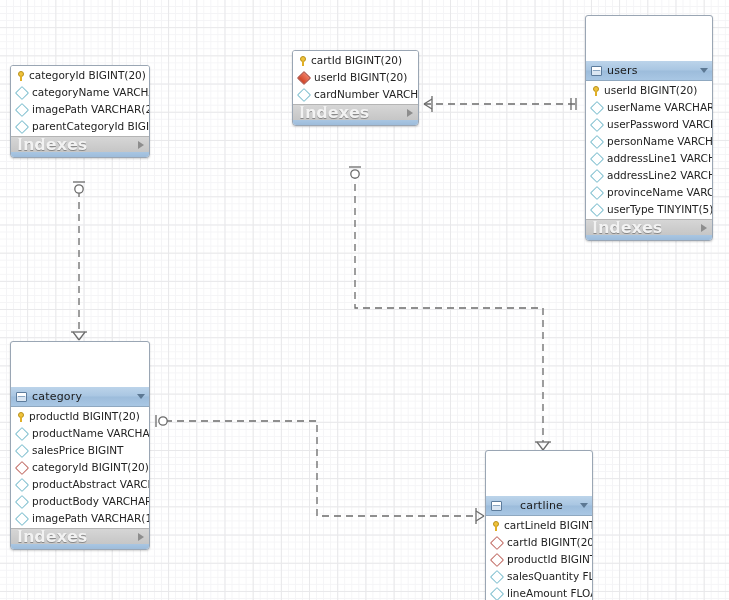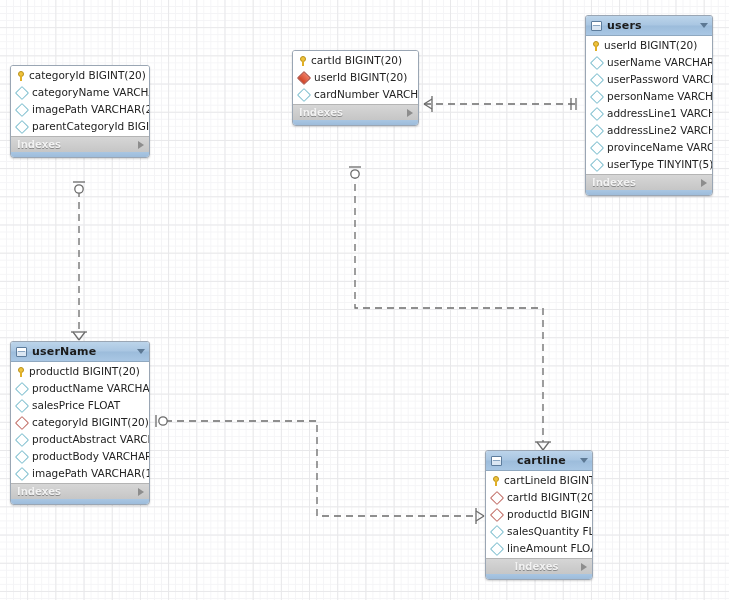--- a/index.html
+++ b/index.html
@@ -36,22 +36,23 @@
     background:#ffffff;
     box-shadow:0 1px 2px rgba(0,0,0,.18);
     overflow:hidden;
   }
   .tbl-hdr{
     display:flex;align-items:center;
     height:19px;
     padding:0 4px 0 5px;
     background:linear-gradient(to bottom,#bcd4ea 0%,#a9c6e2 48%,#9cbcdb 52%,#a9c7e4 100%);
     border-bottom:1px solid #8fa8c0;
-    font-size:11px;font-weight:bold;color:#1b1b1b;
+    font-size:11px;font-weight:normal;color:#1b1b1b;
     letter-spacing:.2px;
+    margin-top:45px;
   }
   .tbl-icon{
     width:11px;height:10px;margin-right:5px;flex:0 0 auto;
     box-sizing:border-box;
     border:1px solid #5d7c9c;
     background:linear-gradient(to bottom,#ffffff 0 40%,#dbe7f3 40% 100%);
     border-radius:1px;
     position:relative;
   }
   .tbl-icon:after{
@@ -100,21 +101,21 @@
   
   .ico.dia.fkreq{
     border-color:#a33a2e;
     background:linear-gradient(to bottom,#f07b62,#cf4326);
   }
   .idx{
     display:flex;align-items:center;
     height:15px;padding:0 5px 0 6px;
     background:linear-gradient(to bottom,#d6d6d6,#c6c6c6);
     border-top:1px solid #b4b4b4;
-    font-size:10px;font-weight:bold;color:#f2f2f2;
+    font-size:16px;font-weight:bold;color:#f2f2f2;
     text-shadow:0 1px 0 rgba(110,110,110,.7);
   }
   .idx .idx-lbl{flex:1 1 auto;}
   .idx-caret{
     width:0;height:0;flex:0 0 auto;
     border-top:4px solid transparent;border-bottom:4px solid transparent;
     border-left:6px solid #8d8d8d;
   }
   .foot{height:5px;background:linear-gradient(to bottom,#a9c6e2,#9dbcdb);}
 </style>
@@ -274,35 +275,35 @@
         </div>
         <div class="idx">
           <span class="idx-lbl">Indexes</span>
           <span class="idx-caret"></span>
         </div>
         <div class="foot"></div>
       </div>
       <div class="tbl" style="left: 10px; top: 341px; width: 140px;">
         <div class="tbl-hdr">
           <span class="tbl-icon"></span>
-          <span class="tbl-name">userName</span>
+          <span class="tbl-name">category</span>
           <span class="tbl-caret"></span>
         </div>
         <div class="cols">
           <div class="col">
             <span class="ico pk"></span>
             <span class="lbl">productId BIGINT(20)</span>
           </div>
           <div class="col">
             <span class="ico dia"></span>
             <span class="lbl">productName VARCHAR(100)</span>
           </div>
           <div class="col">
             <span class="ico dia"></span>
-            <span class="lbl">salesPrice FLOAT</span>
+            <span class="lbl">salesPrice BIGINT</span>
           </div>
           <div class="col">
             <span class="ico dia fk"></span>
             <span class="lbl">categoryId BIGINT(20)</span>
           </div>
           <div class="col">
             <span class="ico dia"></span>
             <span class="lbl">productAbstract VARCHAR(250)</span>
           </div>
           <div class="col">

